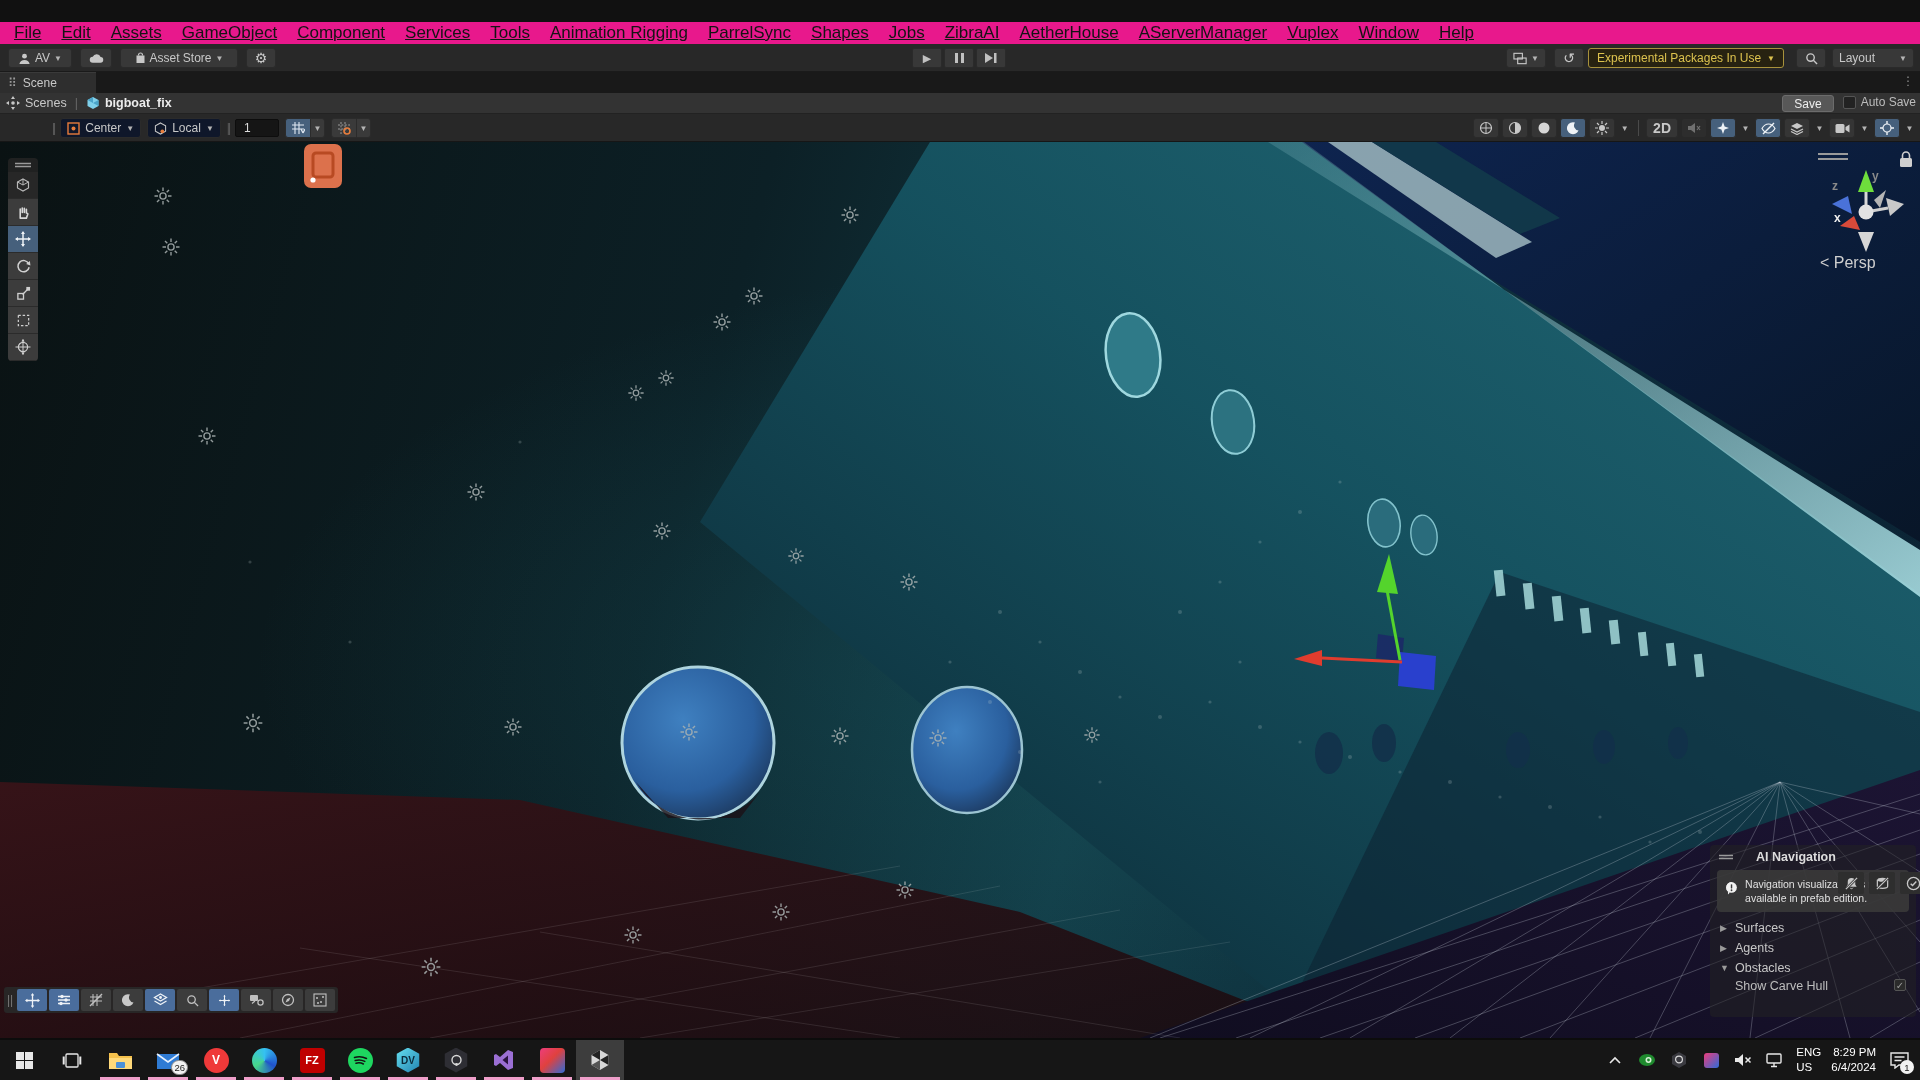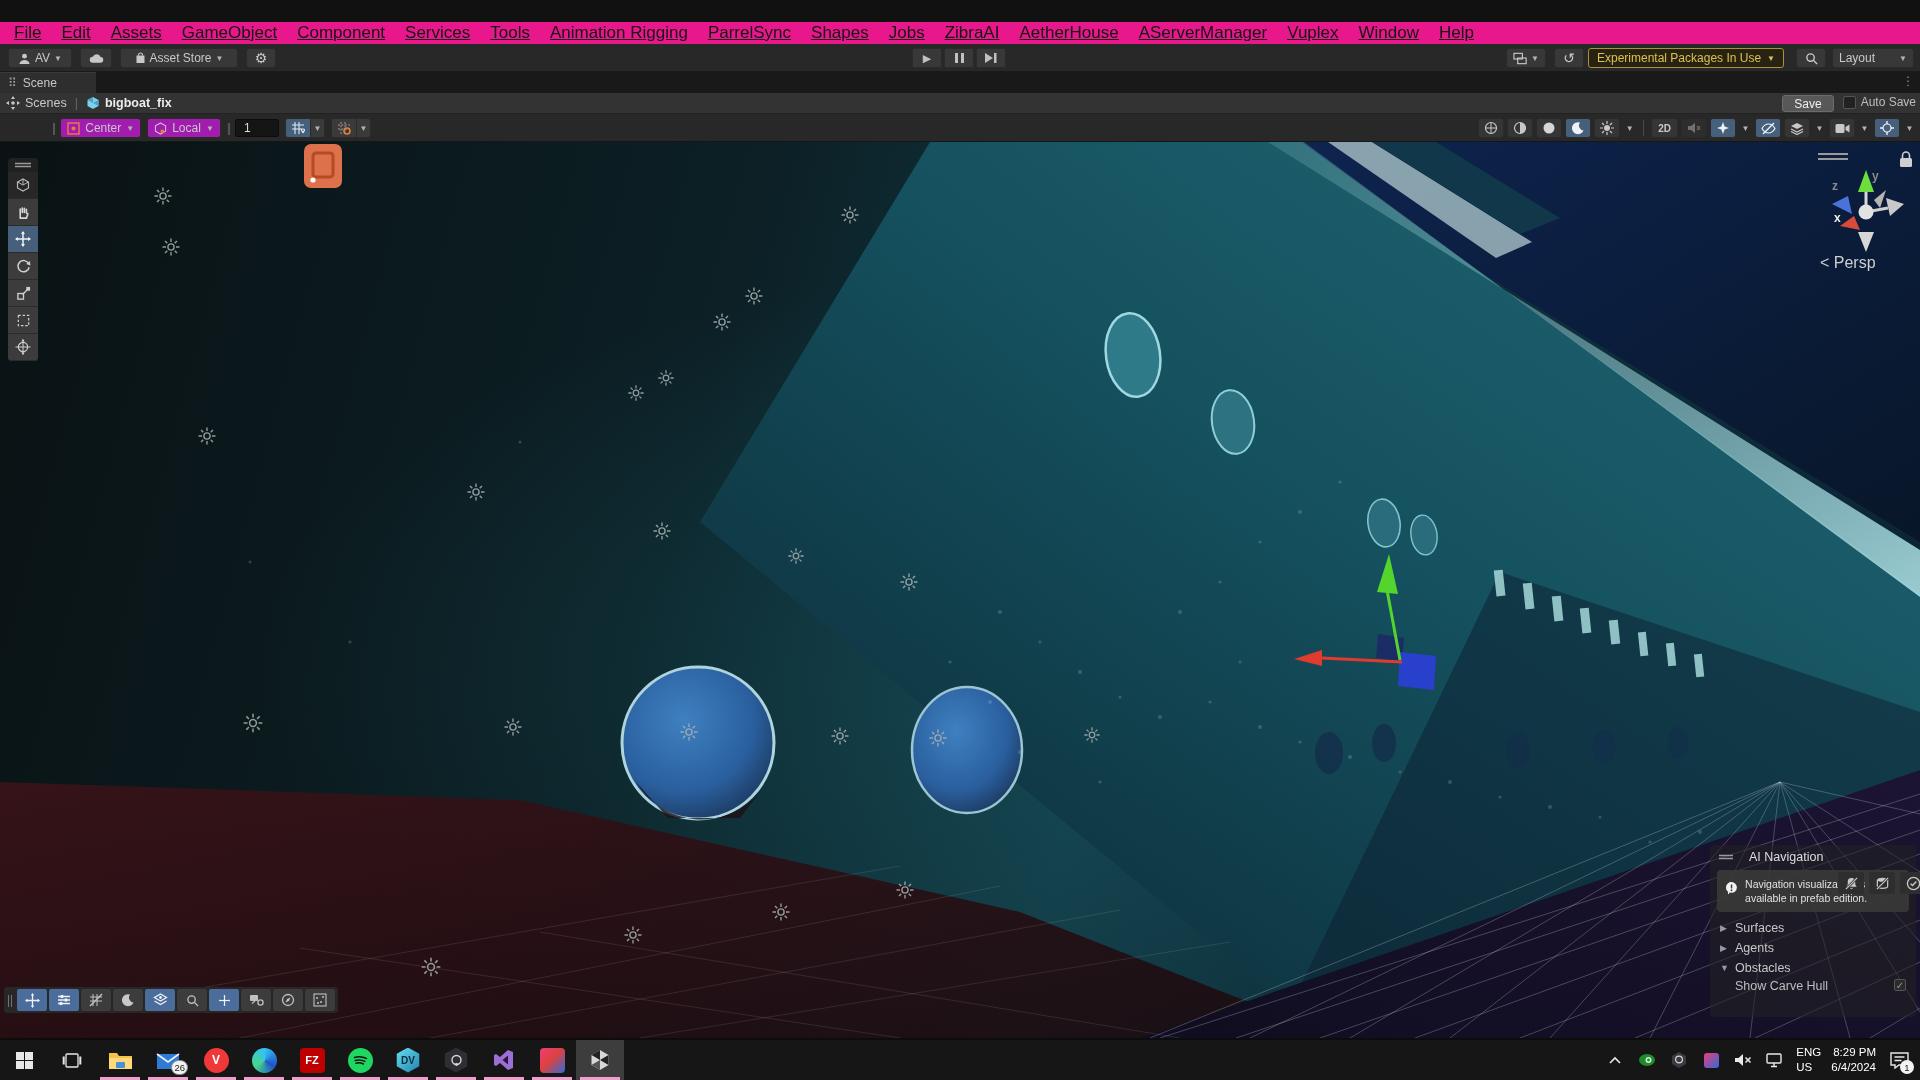--- a/index.html
+++ b/index.html
@@ -55,33 +55,33 @@
              display:flex; align-items:center; justify-content:center; }
   .autosave { position:absolute; right:4px; top:2px; display:flex; align-items:center; gap:5px; }
   .cbx { width:13px; height:13px; background:#222; border:1px solid #555; border-radius:2px; }
   .autosave span { color:#bdbdbd; font-size:12px; }
 
   
   .scenebar { position:absolute; left:0; top:114px; width:1920px; height:28px; background:#282828;
               border-bottom:1px solid #161616; }
   .sb-left { position:absolute; left:52px; top:4px; display:flex; align-items:center; gap:6px; }
   .grip { color:#5a5a5a; font-size:12px; letter-spacing:-2px; }
-  .sbtn { height:20px; background:#a21caf; border:1px solid #2b2b2b; border-radius:3px;
+  .sbtn { height:20px; background:#0f172a; border:1px solid #2b2b2b; border-radius:3px;
           display:flex; align-items:center; gap:5px; padding:0 6px; color:#c8c8c8; font-size:12px; }
   .numfld { width:44px; height:18px; background:#151515; border:1px solid #0d0d0d; border-radius:2px;
             color:#dcdcdc; font-size:12px; padding:0 0 0 8px; font-family:"Liberation Sans",sans-serif; }
   .split { display:flex; }
   .split .main { width:26px; height:20px; display:flex; align-items:center; justify-content:center;
                  background:#3a3a3a; border:1px solid #2b2b2b; border-radius:3px 0 0 3px; }
   .split .main.active { background:#46607c; }
   .split .arrow { width:14px; height:20px; display:flex; align-items:center; justify-content:center;
                   background:#3a3a3a; border:1px solid #2b2b2b; border-left:none; border-radius:0 3px 3px 0; }
   .sb-right { position:absolute; right:4px; top:4px; display:flex; align-items:center; gap:3px; }
   .ibtn { width:26px; height:20px; background:#353535; border:1px solid #2a2a2a; border-radius:3px;
-          display:flex; align-items:center; justify-content:center; color:#c8c8c8; font-size:10px; }
+          display:flex; align-items:center; justify-content:center; color:#c8c8c8; font-size:14px; }
   .ibtn.active { background:#46607c; }
   .ibtn.wide { width:auto; padding:0 6px; }
   .dd { width:13px; height:20px; display:flex; align-items:center; justify-content:center; }
   .vdiv { width:1px; height:16px; background:#4a4a4a; margin:0 4px; }
 
   
   .viewport { position:absolute; left:0; top:142px; width:1920px; height:896px;
               background:
                 radial-gradient(ellipse at 60% 58%, rgba(28,104,116,.38), transparent 55%),
                 linear-gradient(105deg, #0a1213 0%, #0c2026 36%, #123a44 58%, #0d2d3a 74%, #0a1e30 100%); }
@@ -96,21 +96,21 @@
   .tool.dark { background:#272727; }
   .tool.active { background:#46607c; }
 
   
   .scenegizmo { position:absolute; left:1814px; top:4px; width:102px; height:130px; }
   .persp { position:absolute; left:6px; top:108px; color:#cfcfcf; font-size:16px; }
 
   
   .ainav { position:absolute; left:1710px; top:703px; width:206px; height:172px;
            background:rgba(34,34,34,.55); border-radius:4px; color:#cfcfcf; }
-  .ainav .hd { display:flex; align-items:center; gap:15px; padding:5px 8px 3px 8px; font-size:12.5px; color:#ddd; }
+  .ainav .hd { display:flex; align-items:center; gap:22px; padding:5px 8px 3px 8px; font-size:12.5px; color:#ddd;font-weight:bold; }
   .warnbox { margin:3px 7px; background:rgba(58,58,58,.9); border-radius:4px; display:flex; gap:7px;
              padding:7px 8px; align-items:flex-start; }
   .warnbox .txt { font-size:10.5px; line-height:1.35; color:#e0e0e0; }
   .navrow { display:flex; align-items:center; gap:7px; padding:6px 10px 0 10px; font-size:12.5px; color:#c6c6c6; }
   .navrow .tri { font-size:9px; color:#9a9a9a; width:8px; }
   .navsub { display:flex; align-items:flex-start; padding:4px 10px 0 25px; font-size:12.5px; color:#bdbdbd; }
   .navsub .cbx2 { margin-left:auto; width:12px; height:12px; background:#2b2b2b; border:1px solid #555;
                   border-radius:2px; color:#9a9a9a; font-size:10px; line-height:11px; text-align:center; }
 
   

